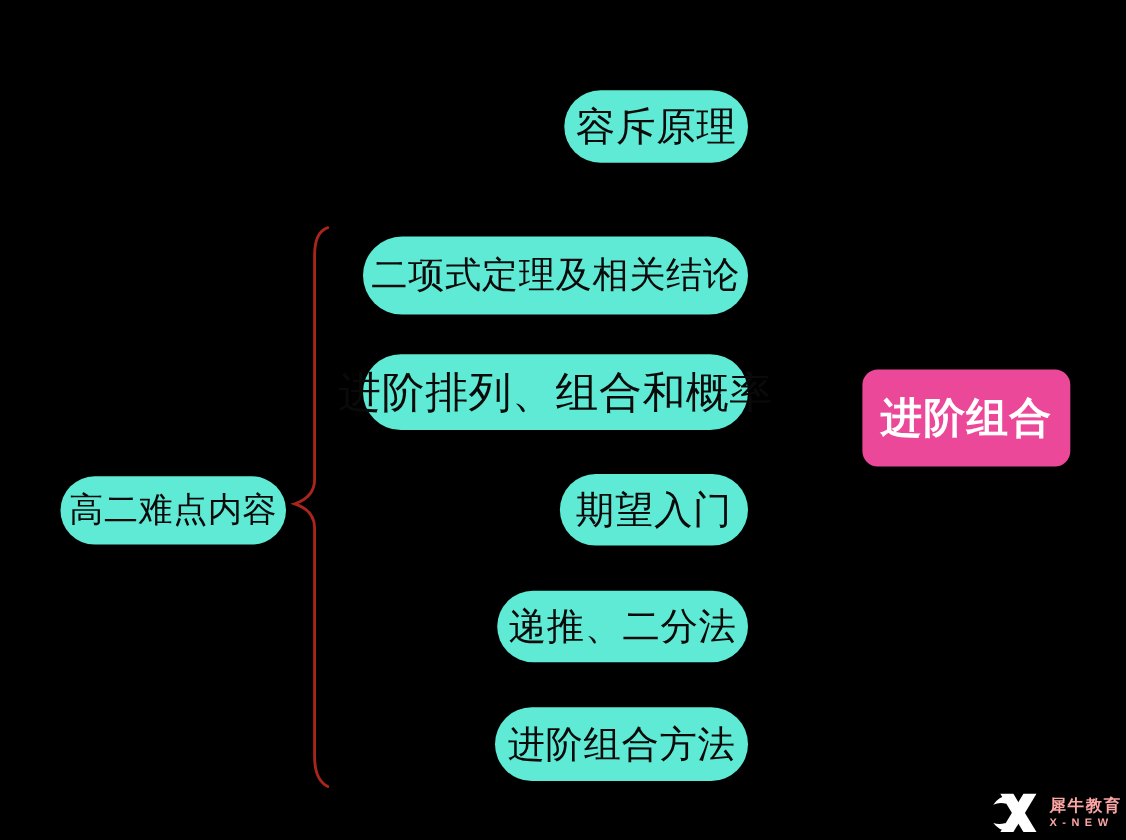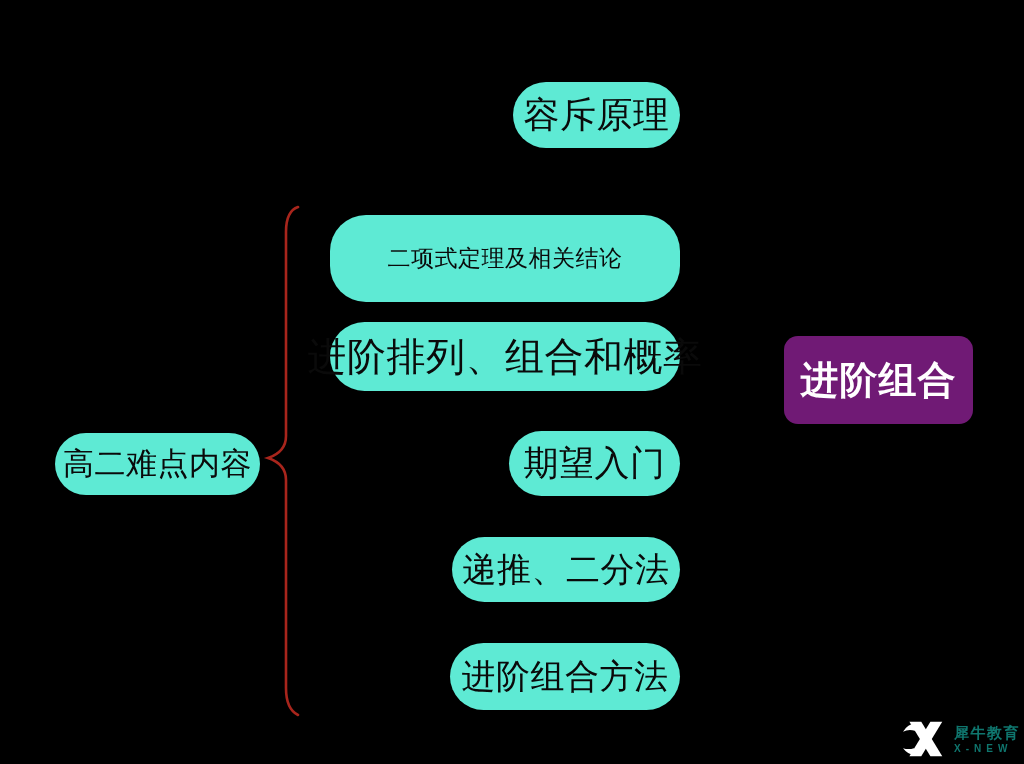--- a/index.html
+++ b/index.html
@@ -22,57 +22,57 @@
     font-weight: 400;
     display: flex;
     align-items: center;
     justify-content: center;
     border-radius: 36px;
     white-space: nowrap;
     letter-spacing: 0.5px;
   }
   .root { left: 55px;  top: 433px; width: 205px; height: 62px; font-size: 31px; border-radius: 31px; }
   .b1   { left: 513px; top: 82px;  width: 167px; height: 66px; font-size: 36px; }
-  .b2   { left: 330px; top: 215px; width: 350px; height: 87px; font-size: 23px; }
+  .b2   { left: 330px; top: 215px; width: 350px; height: 71px; font-size: 33px; }
   .b3   { left: 330px; top: 322px; width: 350px; height: 69px; font-size: 39px; }
   .b4   { left: 509px; top: 431px; width: 171px; height: 65px; font-size: 35px; }
   .b5   { left: 452px; top: 537px; width: 228px; height: 65px; font-size: 34px; }
   .b6   { left: 450px; top: 643px; width: 230px; height: 67px; font-size: 34px; text-align: right; }
   .brace {
     position: absolute;
     left: 256px;
     top: 200px;
     width: 52px;
     height: 522px;
   }
   .highlight {
     position: absolute;
     left: 784px;
     top: 336px;
     width: 189px;
     height: 88px;
-    background: #701a75;
+    background: #ec4899;
     color: #ffffff;
     font-weight: 800;
     font-size: 38px;
     display: flex;
     align-items: center;
     justify-content: center;
     border-radius: 14px;
     letter-spacing: 1px;
     white-space: nowrap;
   }
   .logo {
     position: absolute;
     left: 901px;
     top: 718px;
     height: 42px;
     display: flex;
     align-items: center;
-    color: #0f766e;
+    color: #fca5a5;
   }
   .logo-mark {
     width: 46px;
     height: 42px;
     margin-right: 7px;
     flex: 0 0 auto;
   }
   .logo-text { display: flex; flex-direction: column; line-height: 1; }
   .logo-name {
     font-size: 15px;

